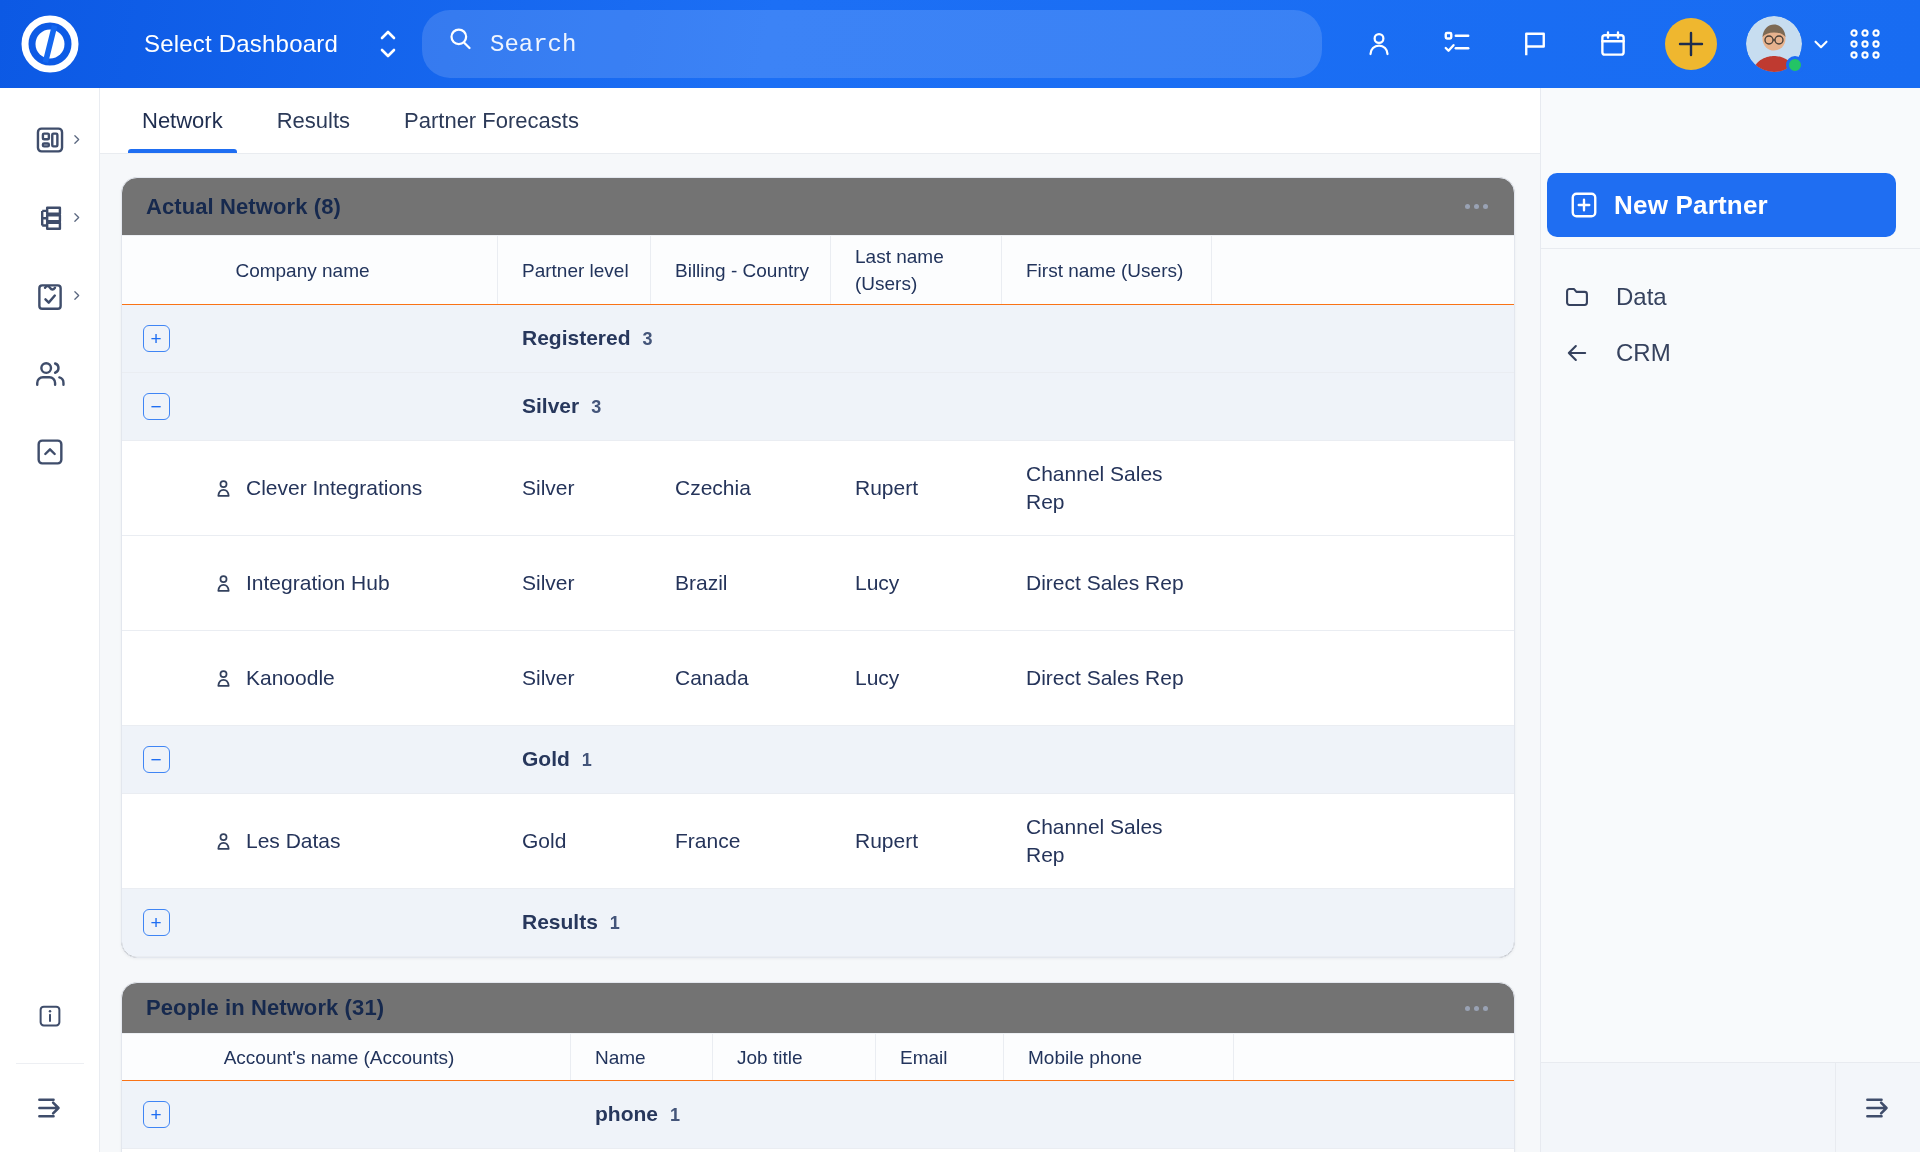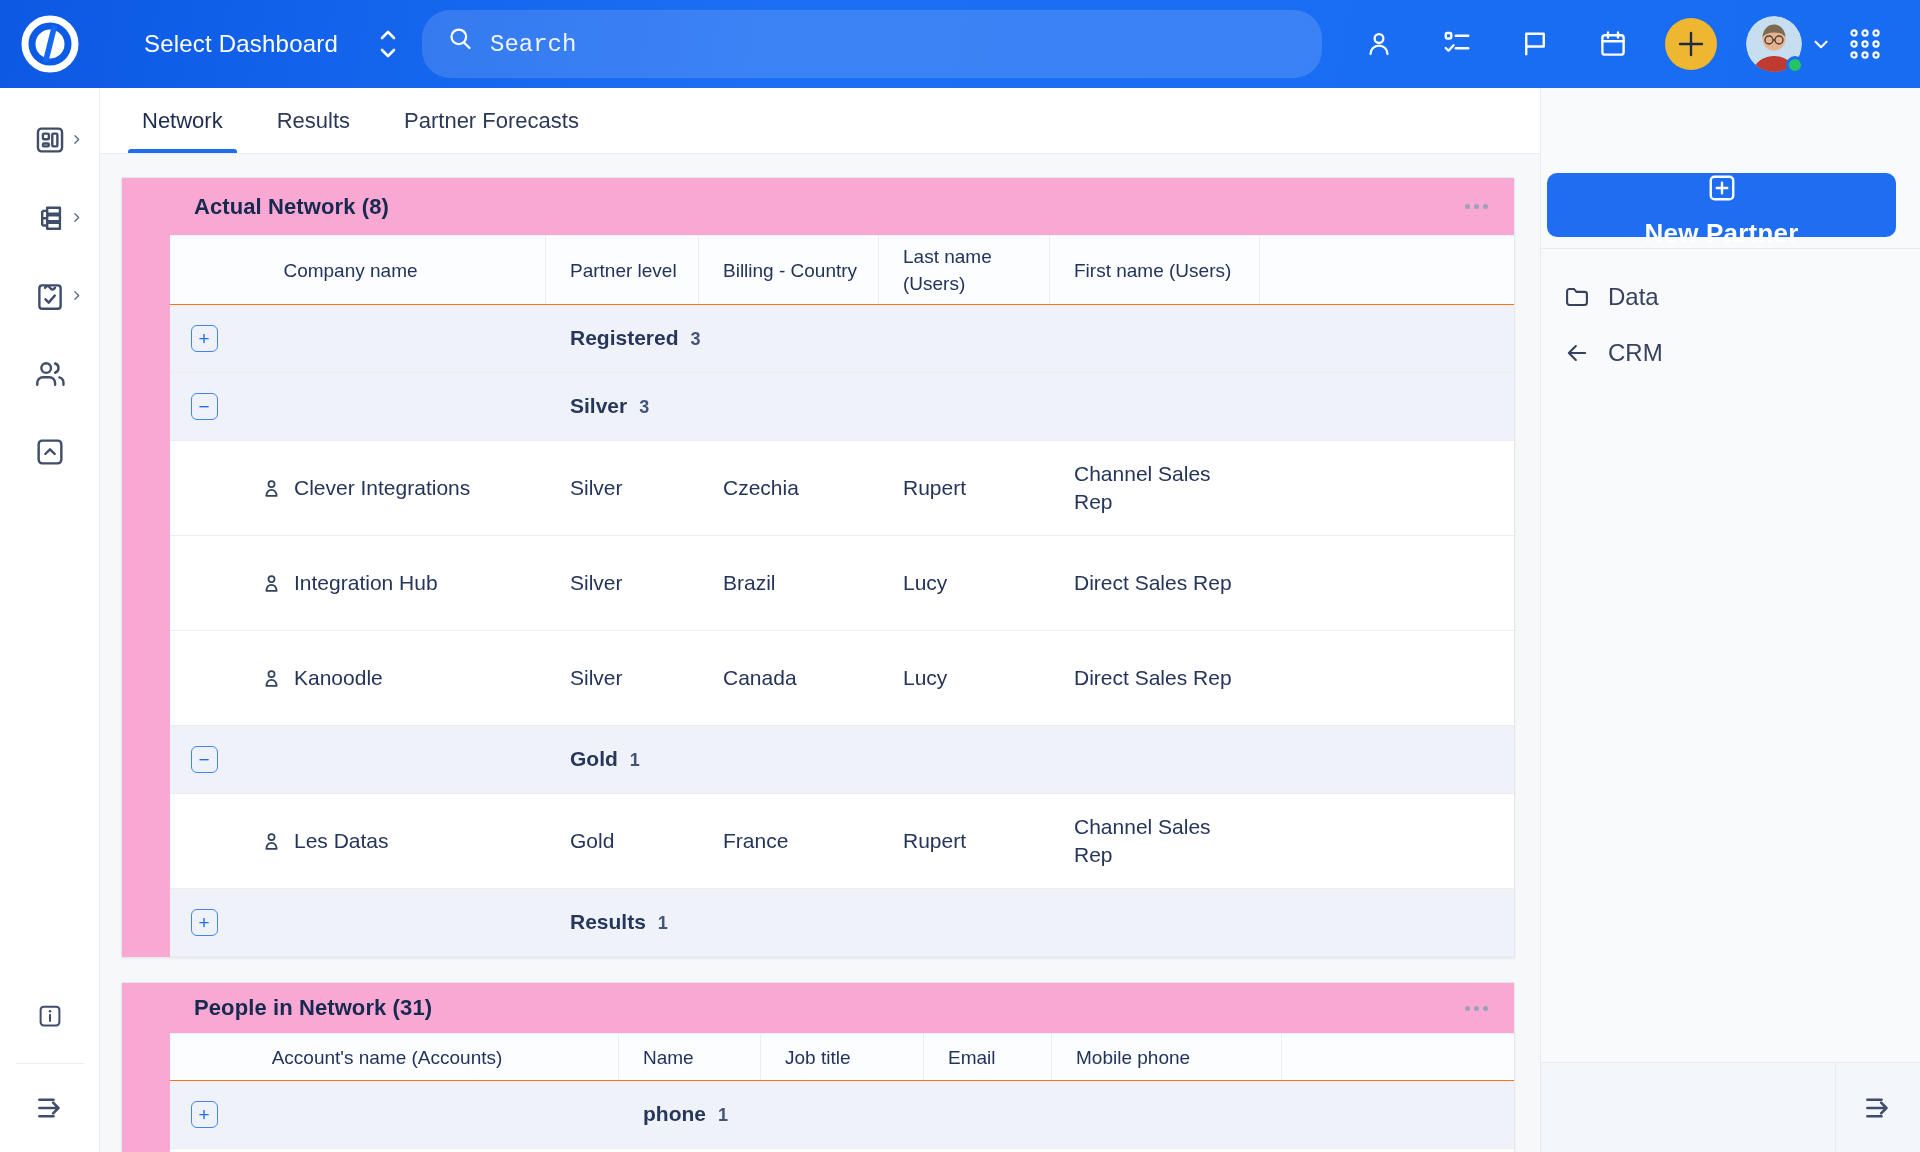--- a/index.html
+++ b/index.html
@@ -48,22 +48,22 @@
   .main { flex:1; display:flex; flex-direction:column; background:#f6f8fa; min-width:0; }
   .tabbar { height:70px; background:#fff; border-bottom:1px solid #e9ecf0;
     display:flex; align-items:stretch; padding-left:28px; }
   .tab { position:relative; display:flex; align-items:center; padding:0 14px; margin-right:26px;
     font-size:22px; color:#2c3a58; cursor:pointer; }
   .tab.active { color:#1e2d4f; font-weight:500; }
   .tab.active::after { content:""; position:absolute; left:0; right:0; bottom:0; height:4px;
     border-radius:3px 3px 0 0; background:#1f6ef2; }
   .content { padding:23px 25px 0 21px; overflow:hidden; }
 
-  .card { background:#f9a8d4; border:1px solid #e3e7ee; border-radius:2px; overflow:hidden;
-    box-shadow:0 1px 3px rgba(16,24,40,.05);padding-left:48px; }
+  .card { background:#737373; border:1px solid #e3e7ee; border-radius:16px; overflow:hidden;
+    box-shadow:0 1px 3px rgba(16,24,40,.05); }
   .card + .card { margin-top:24px; }
   .card-head { display:flex; align-items:center; justify-content:space-between; padding:0 24px; }
   .card-head.h1 { height:57px; }
   .card-head.h2 { height:50px; }
   .card-title { font-size:22px; font-weight:700; color:#16294e; letter-spacing:.1px; }
   .dots { display:flex; gap:4px; align-items:center; cursor:pointer; padding:6px 2px; }
   .dots i { width:5px; height:5px; border-radius:50%; background:#99a2b4; display:block; }
 
   .thead { display:grid; background:#fcfdfe; border-top:1px solid #edf0f4; border-bottom:1px solid #f97316; }
   .thead.h1 { min-height:70px; }
@@ -88,24 +88,24 @@
   .label-cell { display:flex; align-items:baseline;font-weight:bold; }
   .glabel { font-size:21px; color:#27375c; }
   .gcount { font-size:18px; color:#44557a; margin-left:12px; }
   .fill { grid-column:4/8; }
 
   
   .rpanel { width:380px; background:#f8fafc; border-left:1px solid #e7eaf0;
     display:flex; flex-direction:column; }
   .new-partner { margin:85px 24px 0 6px; height:64px; border:none; border-radius:10px;
     background:#1f6ef2; color:#fff; font-size:26px; font-weight:700; font-family:inherit;
-    display:flex; align-items:center; gap:15px; padding:0 22px; cursor:pointer; letter-spacing:.2px;flex-direction:column; }
+    display:flex; align-items:center; gap:15px; padding:0 22px; cursor:pointer; letter-spacing:.2px; }
   .rp-div { height:1px; background:#e8ebf0; margin-top:11px; }
   .rp-list { margin-top:24px; }
-  .rp-item { height:48px; display:flex; align-items:center; gap:17px; padding-left:22px;
+  .rp-item { height:48px; display:flex; align-items:center; gap:25px; padding-left:22px;
     font-size:24px; font-weight:500; color:#36425e; cursor:pointer; margin-bottom:8px; }
   .rp-bottom { margin-top:auto; height:90px; border-top:1px solid #e8ebf0; background:#f3f6fa;
     display:flex; }
   .rp-bottom-spacer { flex:1; }
   .rp-bottom-cell { width:85px; border-left:1px solid #e8ebf0; display:flex;
     align-items:center; justify-content:center; }
 </style>
 </head>
 <body>
 

